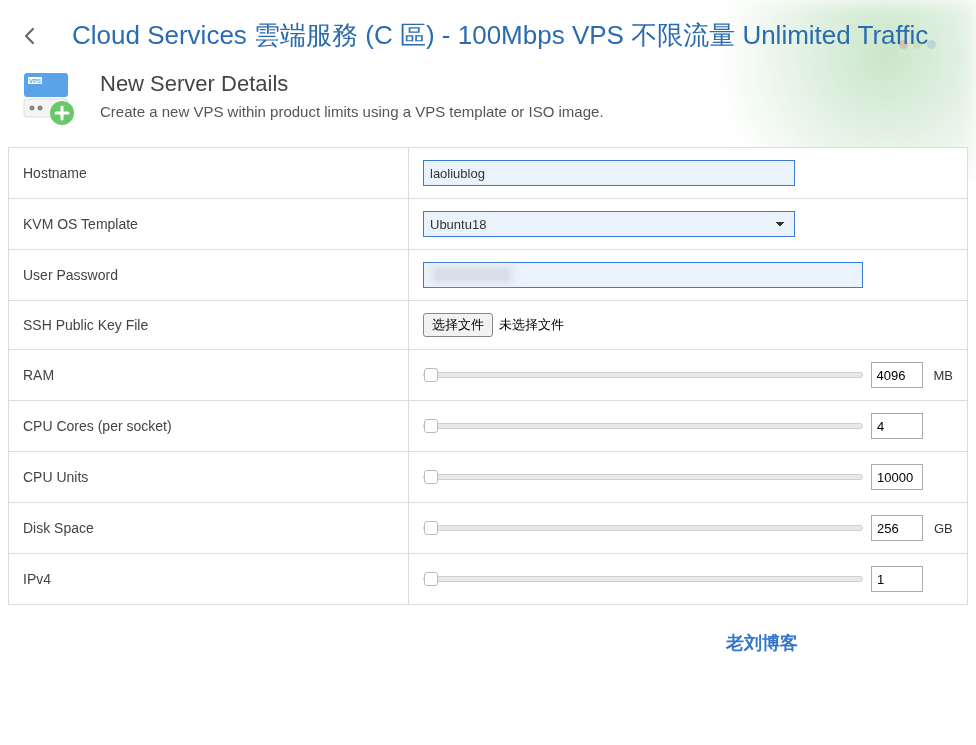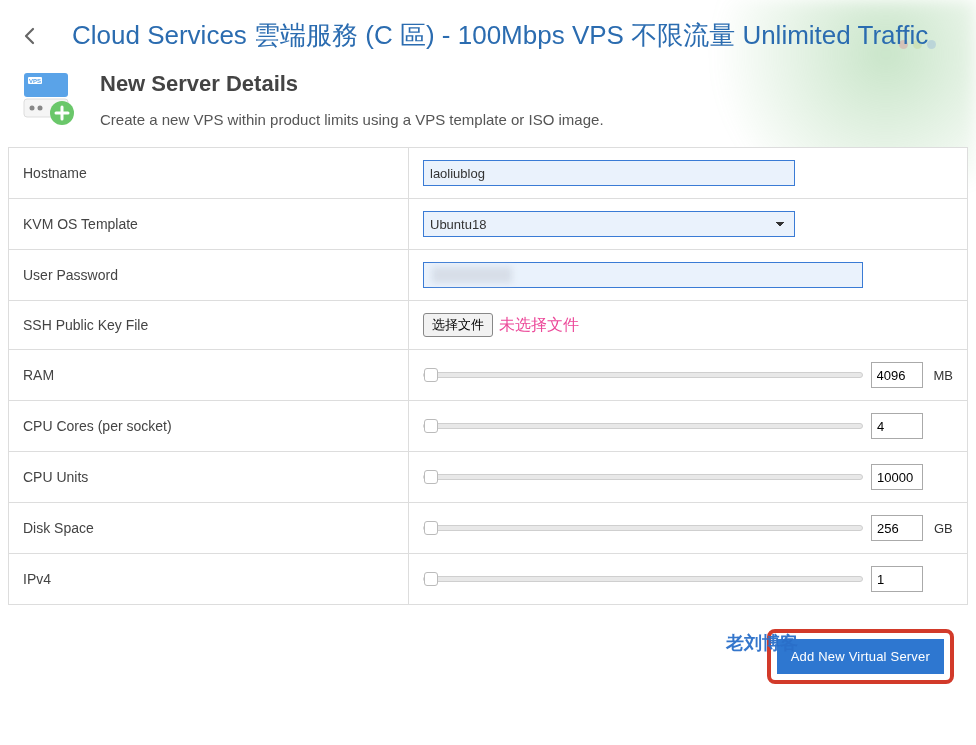--- a/index.html
+++ b/index.html
@@ -44,21 +44,21 @@
   }
 
   
   .intro {
     display: flex;
     align-items: flex-start;
     gap: 20px;
     padding: 0 12px 18px 12px;
   }
   .intro-icon { width: 60px; height: 58px; flex-shrink: 0; }
-  .intro-text h2 { font-size: 22px; font-weight: 700; color: #444; margin-bottom: 14px; }
+  .intro-text h2 { font-size: 22px; font-weight: 400; color: #444; margin-bottom: 6px; }
   .intro-text p { font-size: 15px; color: #555; }
 
   
   .form-table {
     width: 100%;
     border-collapse: collapse;
     border: 1px solid #ddd;
   }
   .form-table td {
     border: 1px solid #ddd;
@@ -104,21 +104,21 @@
 
   .file-row { display: flex; align-items: center; gap: 6px; }
   .file-btn {
     padding: 2px 8px;
     font-size: 13px;
     border: 1px solid #888;
     background: #f2f2f2;
     border-radius: 3px;
     cursor: pointer;
   }
-  .file-status { font-size: 16px; color: #ec4899; }
+  .file-status { font-size: 13px; color: #000000; }
 
   .slider-row { display: flex; align-items: center; gap: 8px; }
   .slider-track {
     flex: 1;
     height: 6px;
     background: #e8e8e8;
     border: 1px solid #cfcfcf;
     border-radius: 3px;
     position: relative;
     max-width: 440px;
@@ -307,18 +307,15 @@
               </div>
           <input class="num-input" value="1" style="">
         </div>
       </td>
     </tr>
   </tbody>
     </table>
 
   <div class="footer">
     <span class="watermark">老刘博客</span>
-    <div class="submit-wrap">
-      <button class="submit-btn">Add New Virtual Server</button>
-    </div>
   </div>
 
 </div>
 
 </body></html>

